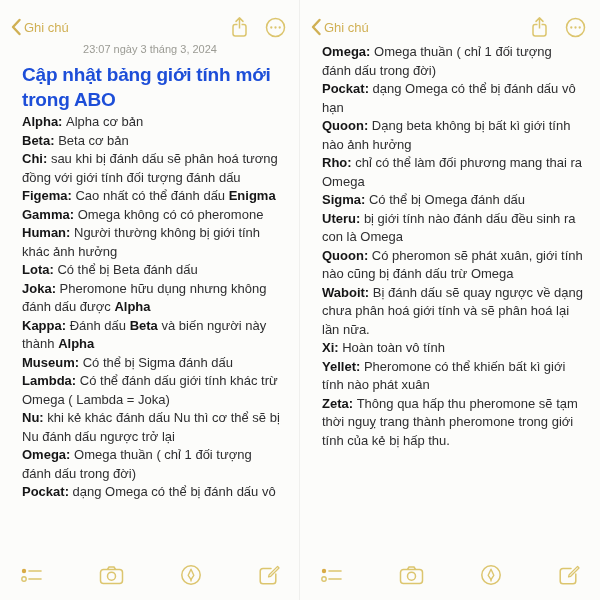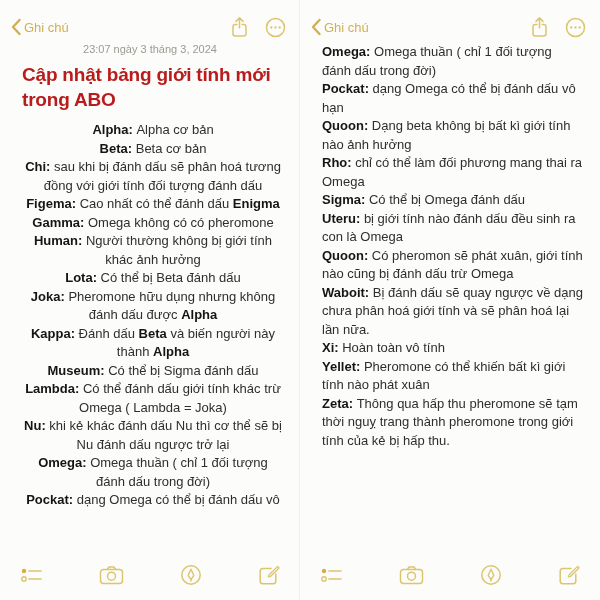--- a/index.html
+++ b/index.html
@@ -29,30 +29,30 @@
   .back { display:flex; align-items:center; gap:2px; color:#d0b054; }
   .back-label { font-size:13px; color:#d0b054; }
   .nav-right { display:flex; align-items:center; gap:16px; }
   .icon { display:block; }
   
   .timestamp {
     text-align:center; font-size:11px; color:#9b9b94;
     margin-top:5px; flex:0 0 auto;
   }
   .title {
-    font-size:19px; font-weight:bold; color:#b91c1c;
+    font-size:19px; font-weight:bold; color:#1d4ed8;
     line-height:25px; margin:7px 22px 0 22px; flex:0 0 auto;
     letter-spacing:-0.2px;
   }
   
   .note-body {
     flex:1 1 auto; overflow:hidden;
     padding:0 16px 0 22px;
   }
-  .phone.left .note-body { margin-top:9px;text-align:center; }
+  .phone.left .note-body { margin-top:1px; }
   .phone.right .note-body { margin-top:5px; }
   .entry { font-size:13px; line-height:18.5px; color:#2e2e30; }
   .entry b { color:#151516; }
   
   .toolbar {
     flex:0 0 auto; height:42px;
     display:flex; align-items:center; justify-content:space-between;
     padding:0 20px 8px 20px;
   }
   .tb-btn { display:flex; align-items:center; justify-content:center; }

